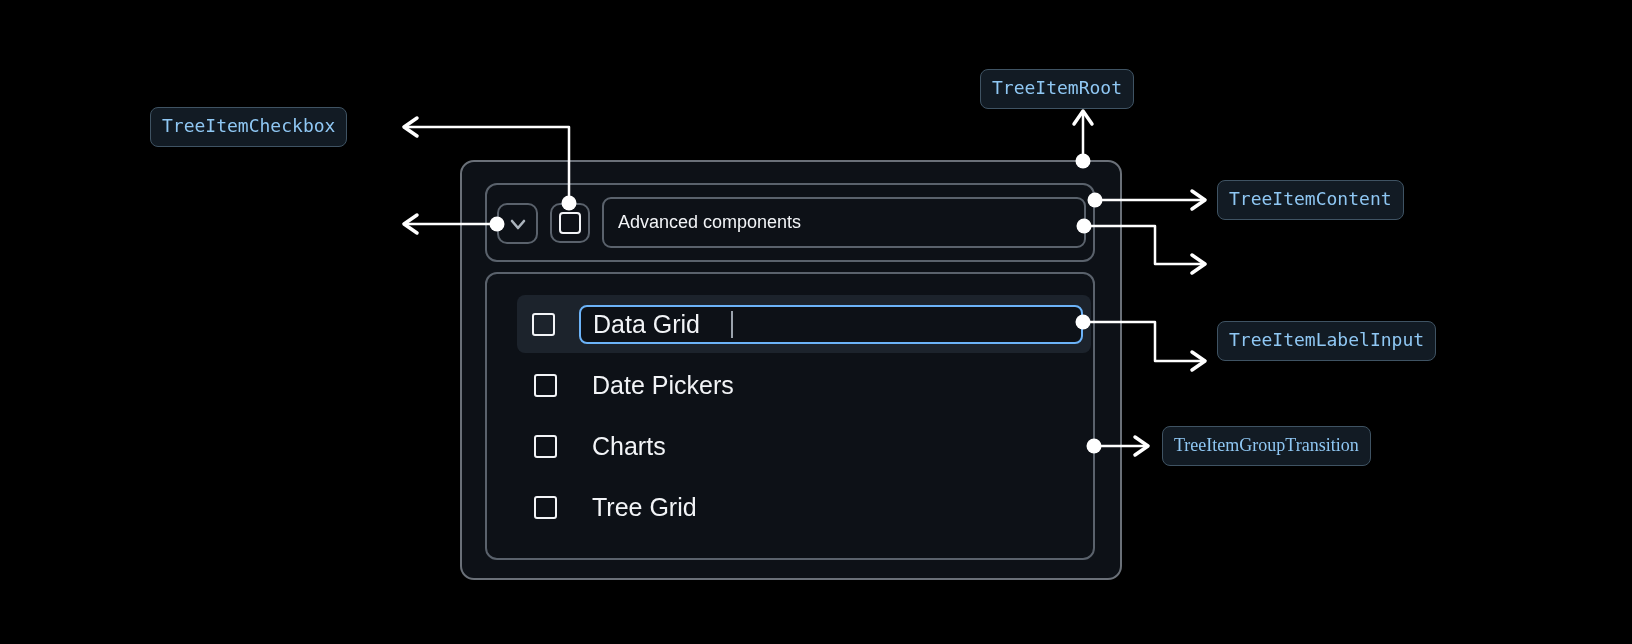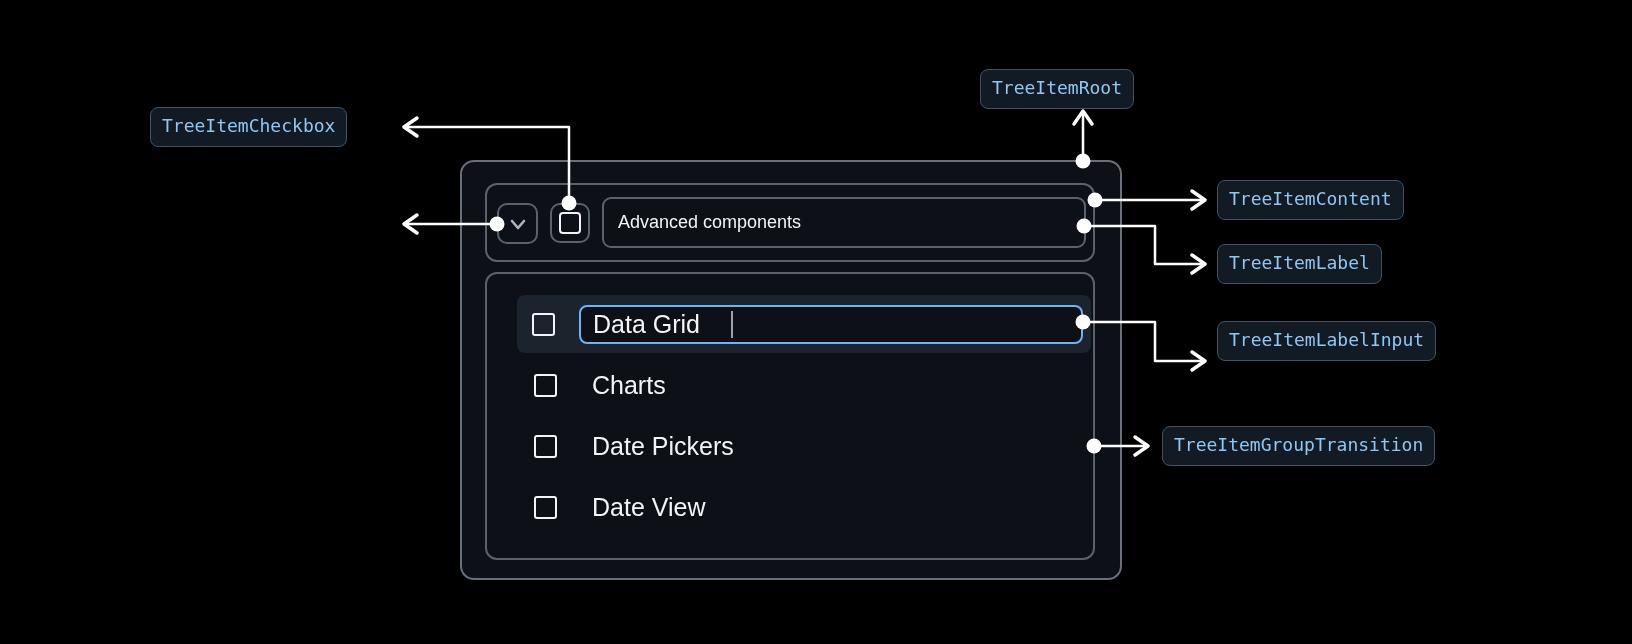--- a/index.html
+++ b/index.html
@@ -126,21 +126,21 @@
     font-family:"DejaVu Sans Mono","Liberation Mono",monospace;
     font-size:18px;
     white-space:nowrap;
   }
   .badge-checkbox{left:150px;top:107px;}
   .badge-icon-container{left:78px;top:203px;}
   .badge-root{left:980px;top:69px;}
   .badge-content{left:1217px;top:180px;}
   .badge-label{left:1217px;top:244px;}
   .badge-label-input{left:1217px;top:321px;}
-  .badge-group-transition{left:1162px;top:426px;}
+  .badge-group-transition{left:1162px;top:426px;font-family:Liberation Serif, serif;}
   
   .connectors{
     position:absolute;left:0;top:0;width:1632px;height:644px;
     pointer-events:none;
   }
   .connectors polyline,.connectors line{
     fill:none;stroke:var(--connector);stroke-width:2.5;
     stroke-linecap:round;stroke-linejoin:round;
   }
   .connectors path{
@@ -175,40 +175,39 @@
       <div class="tree-row editing">
         <span class="row-checkbox"></span>
         <div class="label-input" role="textbox">
           <span>Data Grid</span>
           <span class="caret"></span>
         </div>
       </div>
 
       <div class="tree-row">
         <span class="row-checkbox"></span>
+        <span class="row-label">Date Pickers</span>
+      </div>
+
+      <div class="tree-row">
+        <span class="row-checkbox"></span>
         <span class="row-label">Charts</span>
       </div>
 
       <div class="tree-row">
         <span class="row-checkbox"></span>
-        <span class="row-label">Date Pickers</span>
-      </div>
-
-      <div class="tree-row">
-        <span class="row-checkbox"></span>
-        <span class="row-label">Date View</span>
+        <span class="row-label">Tree Grid</span>
       </div>
 
     </div>
   </div>
 
   <div class="badge badge-checkbox">TreeItemCheckbox</div>
   <div class="badge badge-root">TreeItemRoot</div>
   <div class="badge badge-content">TreeItemContent</div>
-  <div class="badge badge-label">TreeItemLabel</div>
   <div class="badge badge-label-input">TreeItemLabelInput</div>
   <div class="badge badge-group-transition">TreeItemGroupTransition</div>
 
   <svg class="connectors">
 
     <g>
       <polyline points="404,127 569,127 569,200"></polyline>
       <path d="M417,118 L404,127 L417,136"></path>
       <circle cx="569" cy="203" r="7.5"></circle>
     </g>

